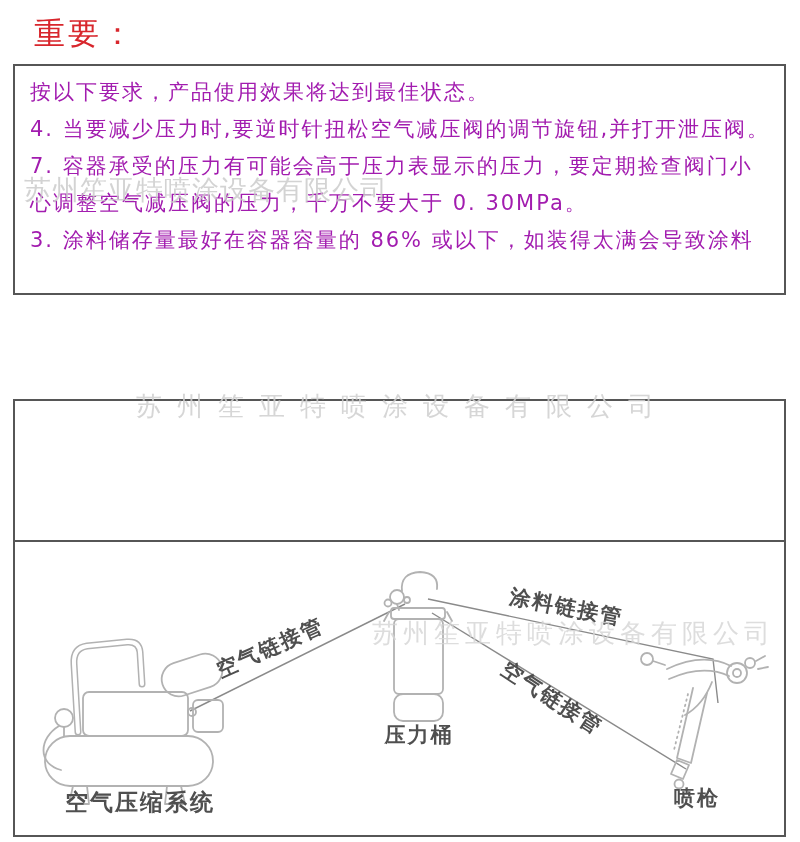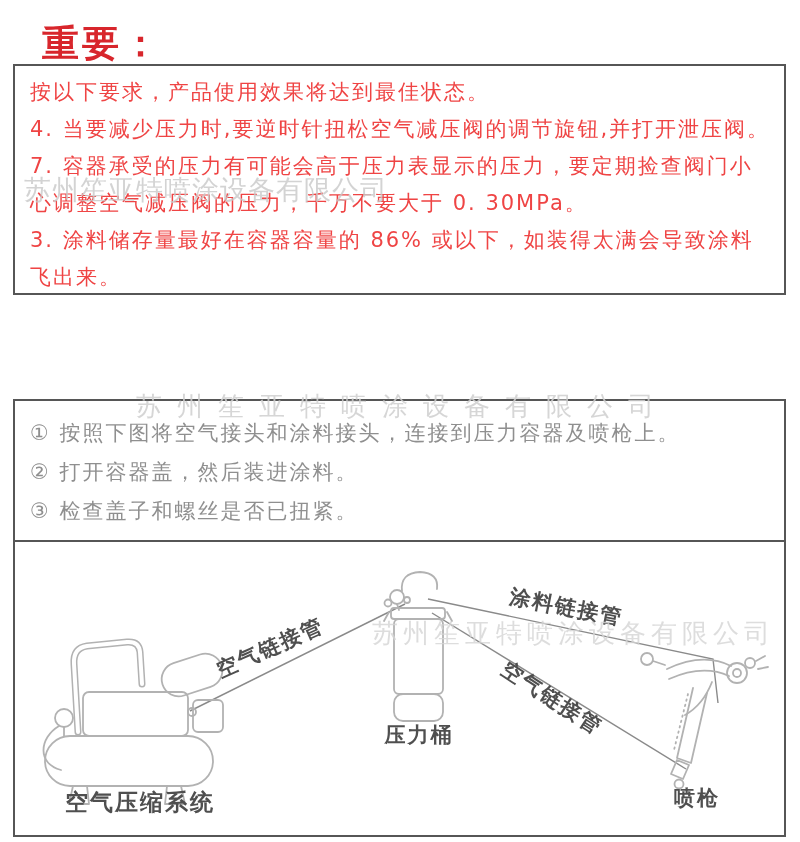--- a/index.html
+++ b/index.html
@@ -1,33 +1,33 @@
 <!DOCTYPE html>
 <html><head>
 <meta charset="utf-8">
 <style>
   html,body{margin:0;padding:0;background:#fff;}
   .page{
     position:relative;width:800px;height:842px;background:#fff;overflow:hidden;
     font-family:"DejaVu Sans","Liberation Sans",sans-serif;
   }
   .red-heading{
-    position:absolute;left:26px;margin:16px;
-    font-size:37px;font-weight:bold;color:#d8262c;letter-spacing:3px;line-height:1.1;
+    position:absolute;left:26px;margin:8px;
+    font-size:31px;font-weight:normal;color:#d8262c;letter-spacing:3px;line-height:1.1;
   }
   #important-heading{top:8px;}
   #caution-heading{top:341px;}
   .box{
     position:absolute;left:13px;width:773px;border:2px solid #565656;background:transparent;
     box-sizing:border-box;
   }
   #important-box{top:64px;height:231px;padding:8px 14px 0 15px;}
   #caution-box{top:399px;height:438px;}
   .body-line{
-    margin:0;white-space:nowrap;color:#ef4444;font-size:21px;line-height:37px;letter-spacing:2px;
+    margin:0;white-space:nowrap;color:#a21caf;font-size:21px;line-height:37px;letter-spacing:2px;
   }
   .items-section{position:absolute;top:0;left:0;right:0;height:140px;padding:13px 14px 0 15px;box-sizing:border-box;}
   .item-line{margin:0;white-space:nowrap;color:#8f8f8f;font-size:21px;line-height:39px;letter-spacing:2px;}
   .divider{position:absolute;left:0;right:0;top:139px;height:0;border-top:2px solid #565656;}
   .diagram-area{position:absolute;left:0;top:141px;width:769px;height:293px;}
   .watermark{
     position:absolute;white-space:nowrap;color:#c9c9c9;pointer-events:none;z-index:5;
     font-size:27px;
     text-align:right;
   }
@@ -47,34 +47,28 @@
 <div class="page">
 
   <h1 id="important-heading" class="red-heading">重要：</h1>
 
   <div id="important-box" class="box">
     <p class="body-line">按以下要求，产品使用效果将达到最佳状态。</p>
     <p class="body-line">4. 当要减少压力时,要逆时针扭松空气减压阀的调节旋钮,并打开泄压阀。</p>
     <p class="body-line">7. 容器承受的压力有可能会高于压力表显示的压力，要定期捡查阀门小</p>
     <p class="body-line">心调整空气减压阀的压力，千万不要大于 0. 30MPa。</p>
     <p class="body-line">3. 涂料储存量最好在容器容量的 86% 或以下，如装得太满会导致涂料</p>
-    <p class="body-line">飞出来。</p>
   </div>
 
   <div id="watermark-1" class="watermark">苏州笙亚特喷涂设备有限公司</div>
 
 
   <div id="watermark-2" class="watermark">苏州笙亚特喷涂设备有限公司</div>
 
   <div id="caution-box" class="box">
-    <div class="items-section">
-      <p class="item-line">① 按照下图将空气接头和涂料接头，连接到压力容器及喷枪上。</p>
-      <p class="item-line">② 打开容器盖，然后装进涂料。</p>
-      <p class="item-line">③ 检查盖子和螺丝是否已扭紧。</p>
-    </div>
 
     <div class="divider"></div>
 
     <div class="diagram-area">
       <svg width="769" height="293" viewBox="0 0 769 293" xmlns="http://www.w3.org/2000/svg">
 
         <line class="pipe" x1="175" y1="169" x2="390" y2="62"></line>
         <polyline class="pipe" points="413,57 698,117 703,161"></polyline>
         <line class="pipe" x1="417" y1="71" x2="671" y2="227"></line>
 

